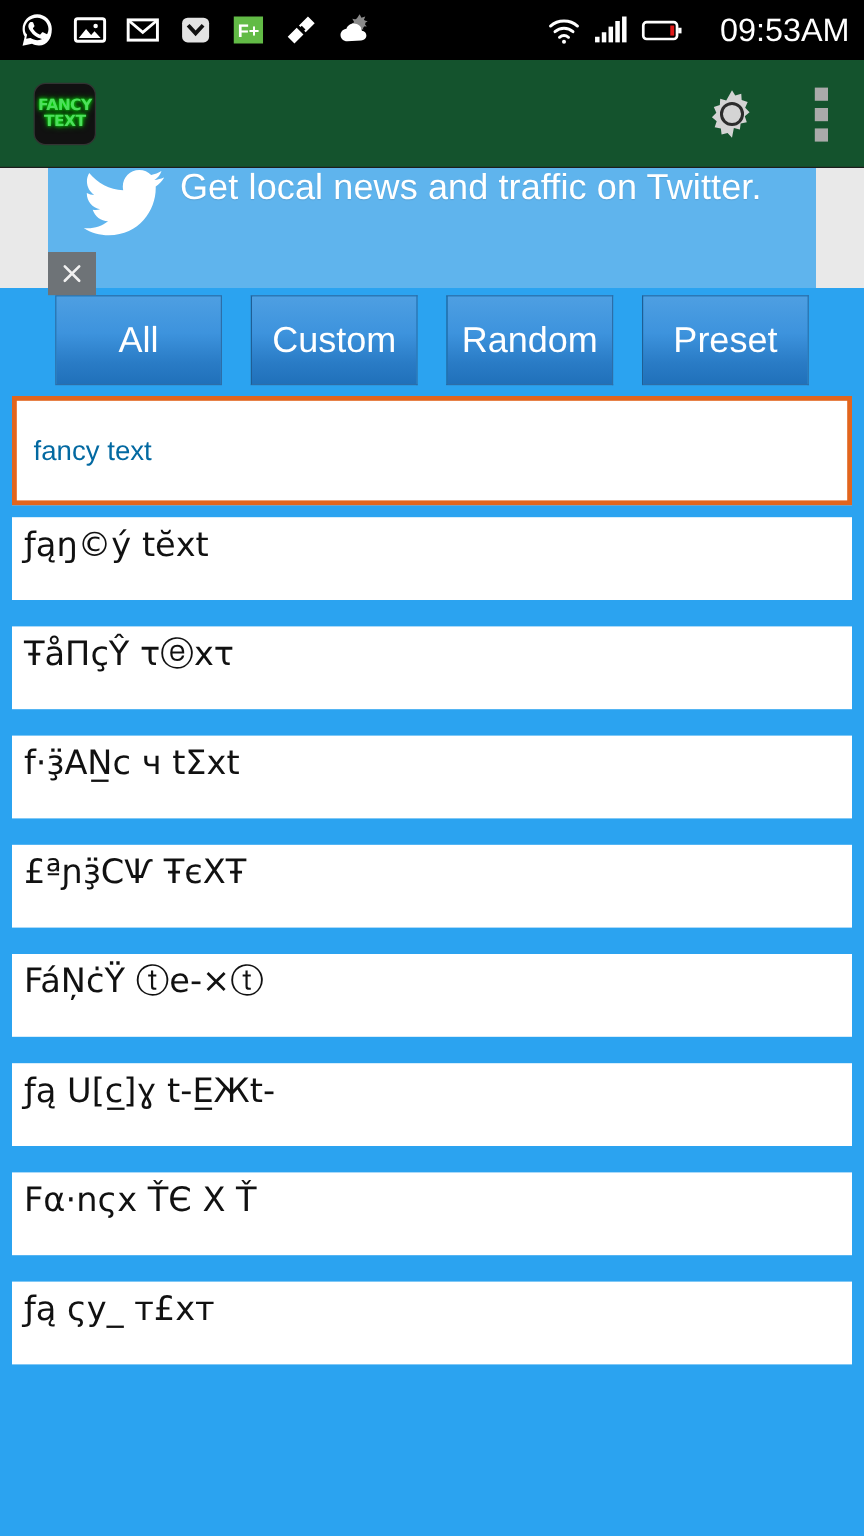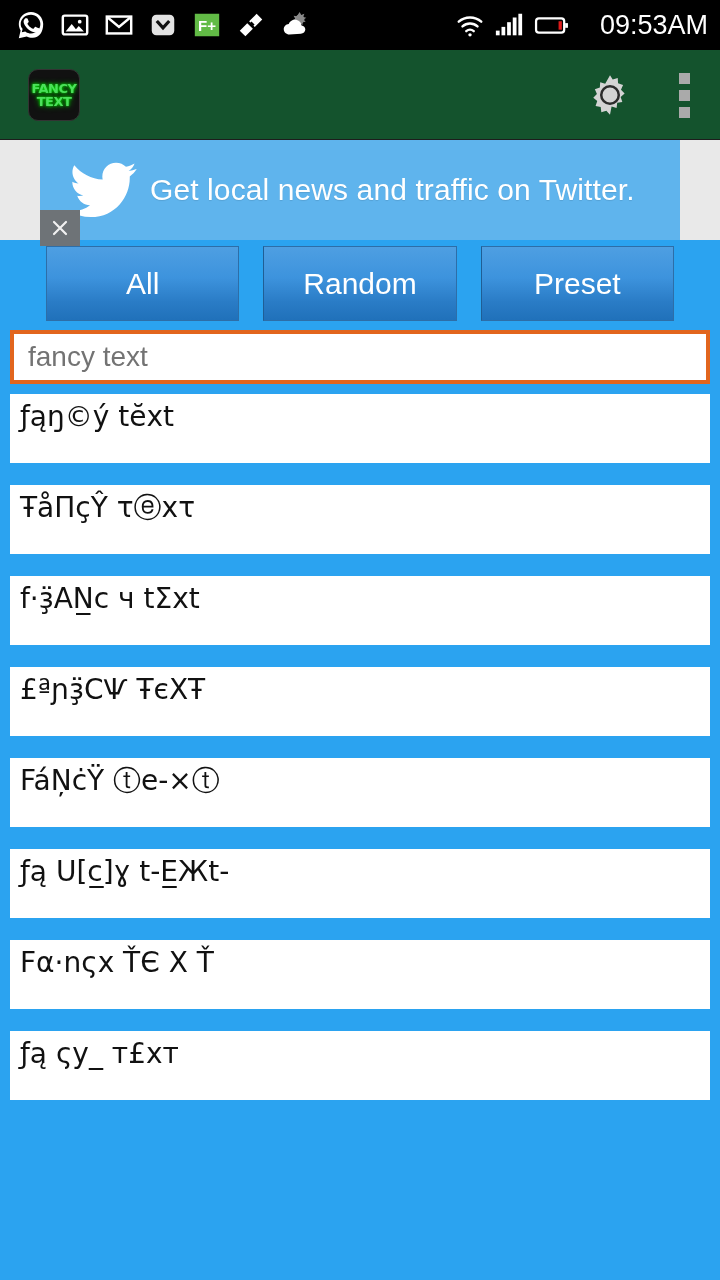--- a/index.html
+++ b/index.html
@@ -44,21 +44,21 @@
   .gear-btn { width:76px; height:90px; display:flex; align-items:center; justify-content:center; }
   .ovf-btn  { width:72px; height:90px; display:flex; flex-direction:column;
               align-items:center; justify-content:center; gap:6px; }
   .ovf-dot { width:11px; height:11px; background:#aaa; }
 
   
   .ad-wrap { position:relative; width:720px; height:100px; background:#e9e9e9; }
   .ad-banner {
     position:absolute; left:40px; top:0; width:640px; height:100px;
     background:#5fb4ed;
-    display:flex; align-items:center;
+    display:flex; align-items:flex-start;
   }
   .ad-bird { margin-left:26px; width:74px; height:58px; flex:none; }
   .ad-text { color:#fff; font-size:30px; margin-left:10px; font-weight:400; letter-spacing:0.1px;
              text-shadow:0 1px 1px rgba(0,0,0,.10); }
   .ad-close {
     position:absolute; left:40px; top:70px; width:40px; height:36px;
     background:#6e7377; display:flex; align-items:center; justify-content:center;
   }
   .ad-close svg { width:20px; height:20px; }
 
@@ -69,24 +69,24 @@
     background:linear-gradient(to bottom,#4e9fe2 0%,#3d93dd 42%,#2a7cc6 75%,#2071ba 100%);
     border:1px solid #2d6ea8;
     display:flex; align-items:center; justify-content:center;
     color:#fff; font-size:30px;
   }
   .tab + .tab { border-left:1px solid #1f5e95; }
 
   
   .input-row { padding:9px 10px 0 10px; }
   .fancy-input {
-    width:100%; height:54px; background:#fff;
+    width:100%; height:91px; background:#fff;
     border:4px solid #e2651d;
     font-family:"Liberation Sans", sans-serif;
-    font-size:28px; color:#737373;
+    font-size:23px; color:#0369a1;
     padding:0 14px;
     outline:none;
   }
 
   
   .list { padding:10px 10px 0 10px; display:flex; flex-direction:column; gap:22px; }
   .list-item {
     background:#fff; height:69px; width:100%;
     display:flex; align-items:flex-start;
     padding:6px 0 0 10px;
@@ -195,20 +195,21 @@
   </div>
   <div class="ad-close">
     <svg viewBox="0 0 20 20">
       <path stroke="#f1f1f1" stroke-width="2.2" stroke-linecap="round" d="M4 4l12 12M16 4L4 16"></path>
     </svg>
   </div>
 </div>
 
 <div class="tabs">
   <div class="tab">All</div>
+  <div class="tab">Custom</div>
   <div class="tab">Random</div>
   <div class="tab">Preset</div>
 </div>
 
 <div class="input-row">
   <input class="fancy-input" type="text" value="fancy text" style="">
 </div>
 
 <div class="list">
   <div class="list-item">

